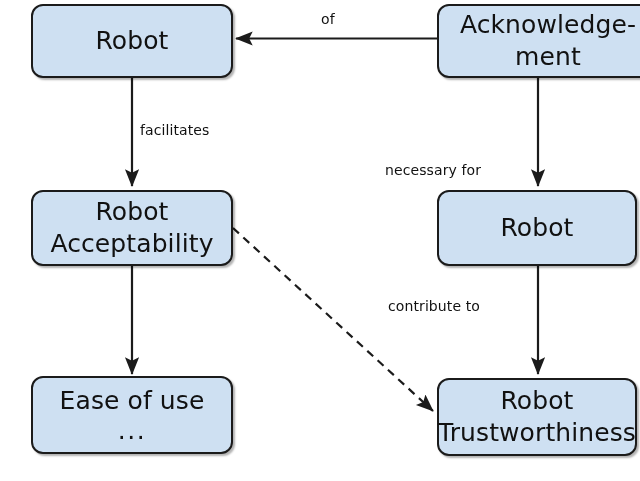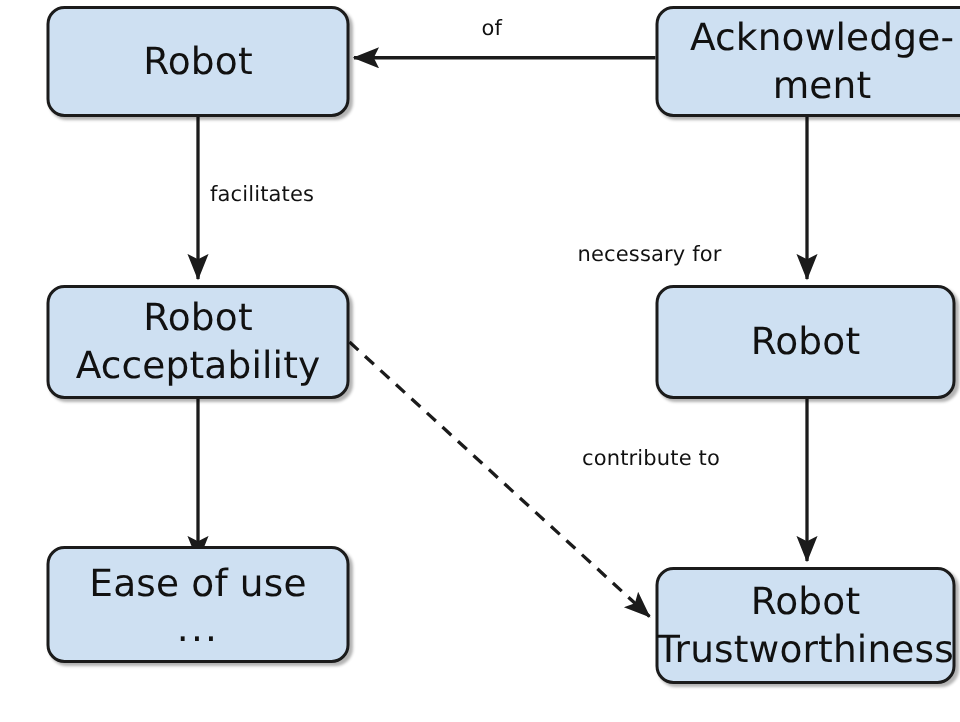--- a/index.html
+++ b/index.html
@@ -58,21 +58,21 @@
     white-space: nowrap;
     background: transparent;
     z-index: 3;
   }
 
   
   #node-robot-sociability     { left: 31px;  top: 4px;   width: 202px; height: 74px; }
   #node-acknowledgement       { left: 437px; top: 4px;   width: 222px; height: 74px; }
   #node-robot-acceptability   { left: 31px;  top: 190px; width: 202px; height: 76px; }
   #node-robot-credibility     { left: 437px; top: 190px; width: 200px; height: 76px; }
-  #node-ease-of-use           { left: 31px;  top: 364px; width: 202px; height: 78px; }
+  #node-ease-of-use           { left: 31px;  top: 376px; width: 202px; height: 78px; }
   #node-robot-trustworthiness { left: 437px; top: 378px; width: 200px; height: 78px; }
 
   
   #label-of              { left: 321px; top: 11px;  }
   #label-facilitates     { left: 140px; top: 122px; }
   #label-necessary-for   { left: 385px; top: 122px; margin-top: 40px; }
   #label-enables         { left: 141px; top: 310px; }
   #label-contribute-to   { left: 388px; top: 298px; }
 </style>
 </head>

